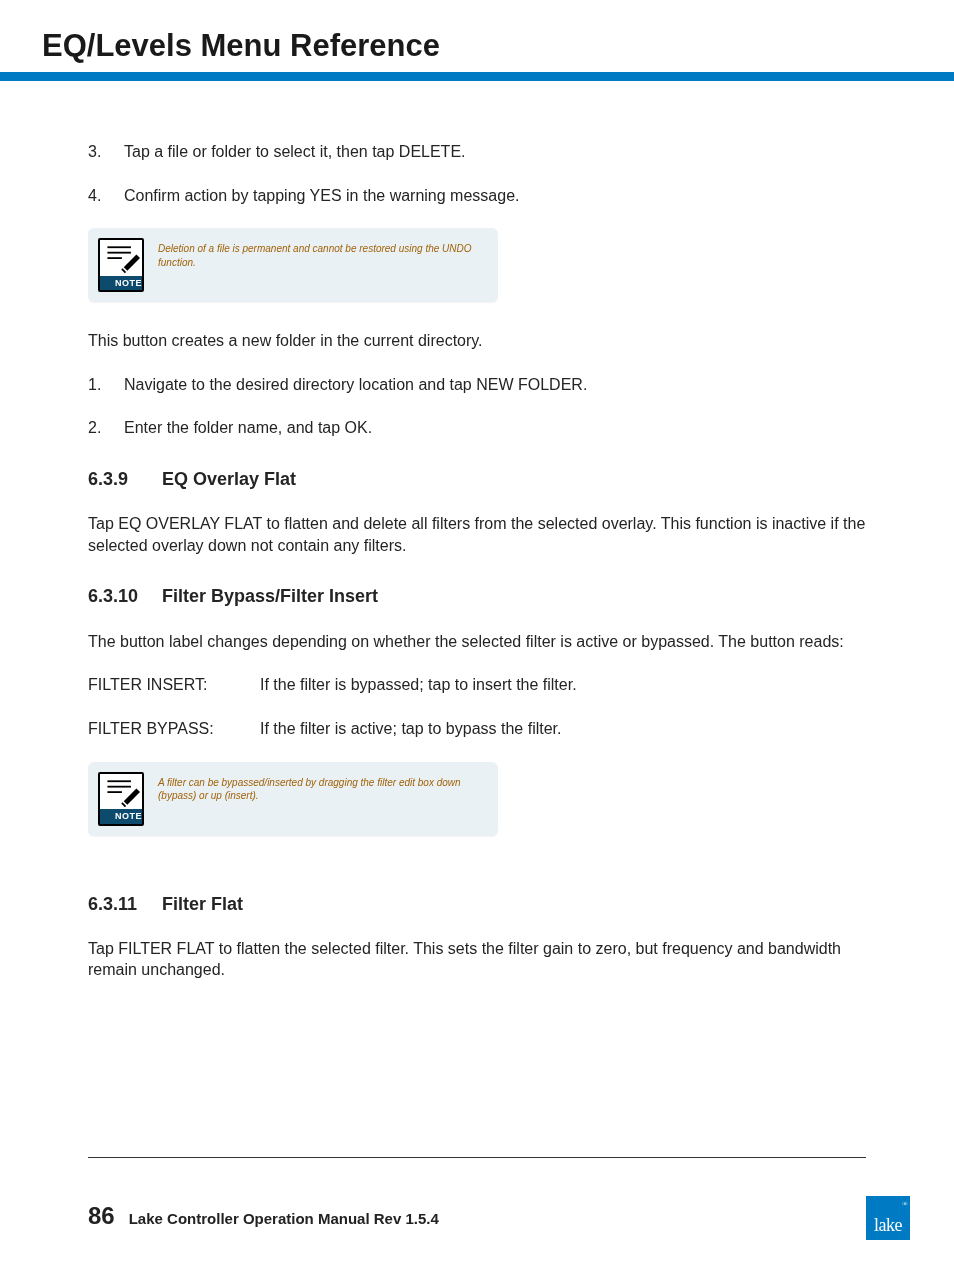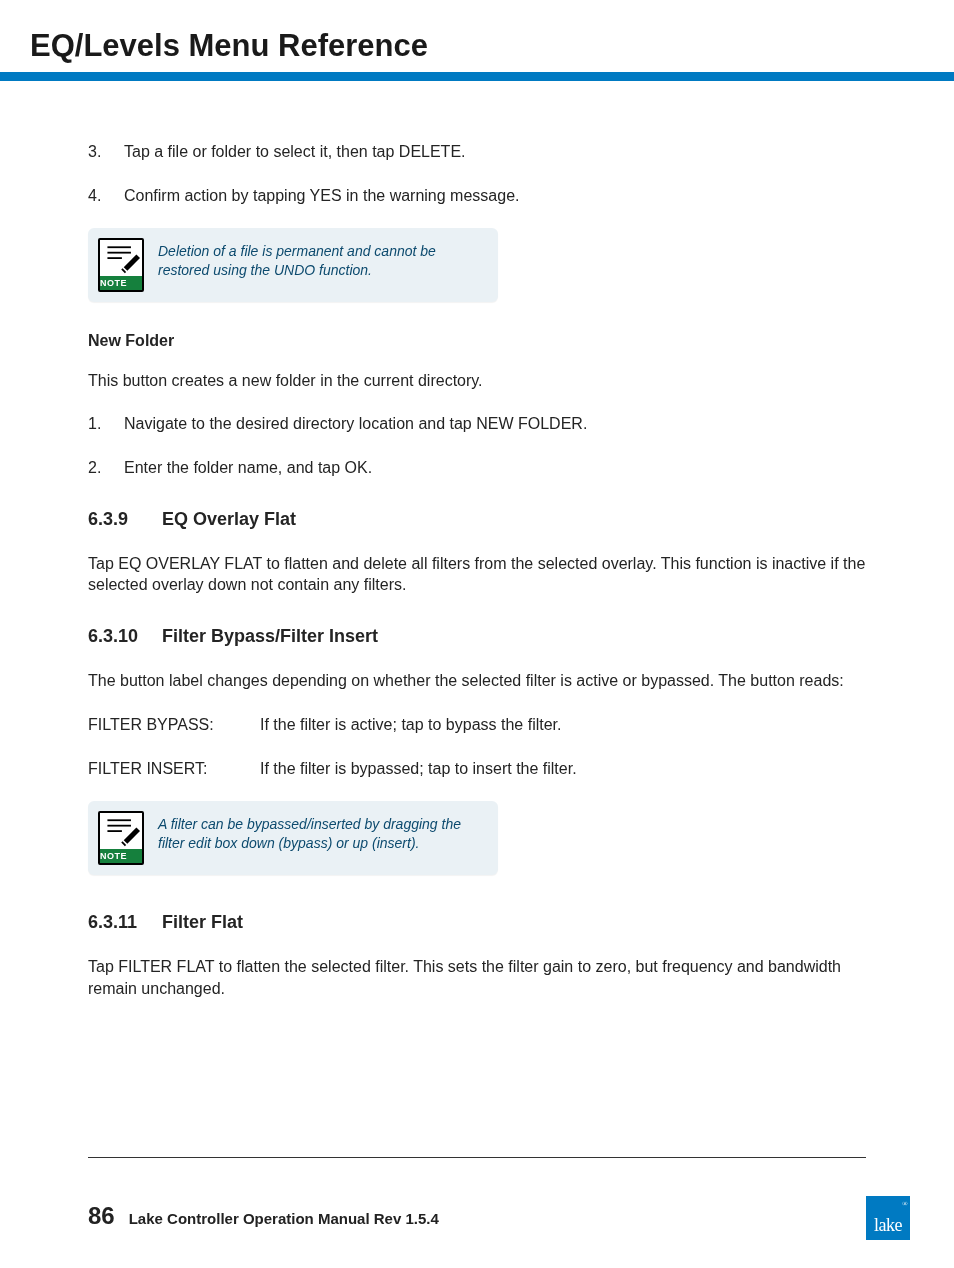--- a/index.html
+++ b/index.html
@@ -1,29 +1,29 @@
 <!DOCTYPE html>
 <html><head>
 <meta charset="utf-8">
 <style>
   * { box-sizing: border-box; margin: 0; padding: 0; }
   html, body { width: 954px; height: 1268px; background: #f1f1f1; font-family: Arial, Helvetica, sans-serif; color: #222; }
   .page { position: relative; width: 954px; height: 1268px; background: #ffffff; }
-  .header { padding: 28px 16px 0 30px; }
+  .header { padding: 28px 16px 0 30px; margin-left: 12px; }
   .page-title { font-family: "Arial Narrow", Arial, sans-serif; font-stretch: condensed; font-weight: 700; font-size: 31px; letter-spacing: 0px; color: #1a1a1a; padding-bottom: 8px; }
   .blue-bar { height: 9px; background: #007ac2; margin: 0 0 0 0; }
   .content { padding: 60px 88px 0 88px; font-size: 16px; line-height: 1.35; color: #242424; }
   .ol-item { display: flex; margin-bottom: 22px; }
   .ol-num { width: 36px; flex: 0 0 36px; }
   .ol-txt { flex: 1; }
   .note-box { display: flex; align-items: flex-start; background: #eaf1f5; border-radius: 6px; padding: 10px 14px 10px 10px; width: 410px; margin: 4px 0 28px 0; box-shadow: 0 1px 1px rgba(0,0,0,0.05); }
   .note-icon { width: 46px; height: 54px; background: #fff; border: 2px solid #000; border-radius: 2px; position: relative; margin-right: 14px; flex: 0 0 46px; display:flex; flex-direction:column; }
   .note-icon svg { display:block; }
-  .note-icon .lbl { position:absolute; bottom:0; left:0; right:0; background:#15803d; color:#fff; font-size:9px; font-weight:700; text-align:left; letter-spacing:0.5px; padding:1px 0; }
-  .note-text { font-style: italic; font-size: 14px; line-height: 1.35; color: #0c4a6e; padding-top: 4px; }
+  .note-icon .lbl { position:absolute; bottom:0; left:0; right:0; background:#0c4a6e; color:#fff; font-size:9px; font-weight:700; text-align:right; letter-spacing:0.5px; padding:1px 0; }
+  .note-text { font-style: italic; font-size: 10px; line-height: 1.35; color: #a16207; padding-top: 4px; }
   .sub-bold { font-weight: 700; margin: 24px 0 18px 0; font-size: 16px; }
   .para { margin-bottom: 22px; }
   .h3 { font-weight: 700; font-size: 18px; margin: 28px 0 22px 0; }
   .h3 .secno { display:inline-block; width: 74px; }
   .def-row { display:flex; margin-bottom: 22px; }
   .def-term { width: 172px; flex: 0 0 172px; }
   .def-desc { flex:1; }
   .footer { position: absolute; left: 88px; right: 88px; bottom: 38px; }
   .footer-rule { border-top: 1px solid #333; margin-bottom: 16px; }
   .footer-line { display:flex; align-items: baseline; }
@@ -60,21 +60,20 @@
           <line x1="8" y1="14" x2="34" y2="14" stroke="#000" stroke-width="2"></line>
           <line x1="8" y1="20" x2="24" y2="20" stroke="#000" stroke-width="2"></line>
           <polygon points="26,30 40,16 44,20 30,34" fill="#000"></polygon>
           <line x1="24" y1="32" x2="28" y2="36" stroke="#000" stroke-width="2"></line>
         </svg>
         <div class="lbl">NOTE</div>
       </div>
       <div class="note-text">Deletion of a file is permanent and cannot be restored using the UNDO function.</div>
     </div>
 
-    <div class="sub-bold">New Folder</div>
     <div class="para">This button creates a new folder in the current directory.</div>
 
     <div class="ol-item">
       <div class="ol-num">1.</div>
       <div class="ol-txt">Navigate to the desired directory location and tap NEW FOLDER.</div>
     </div>
     <div class="ol-item">
       <div class="ol-num">2.</div>
       <div class="ol-txt">Enter the folder name, and tap OK.</div>
     </div>
@@ -83,44 +82,44 @@
       <span class="secno">6.3.9</span><span>EQ Overlay Flat</span>
     </div>
     <div class="para">Tap EQ OVERLAY FLAT to flatten and delete all filters from the selected overlay. This function is inactive if the selected overlay down not contain any filters.</div>
 
     <div class="h3">
       <span class="secno">6.3.10</span><span>Filter Bypass/Filter Insert</span>
     </div>
     <div class="para">The button label changes depending on whether the selected filter is active or bypassed. The button reads:</div>
 
     <div class="def-row">
+      <div class="def-term">FILTER INSERT:</div>
+      <div class="def-desc">If the filter is bypassed; tap to insert the filter.</div>
+    </div>
+    <div class="def-row">
       <div class="def-term">FILTER BYPASS:</div>
       <div class="def-desc">If the filter is active; tap to bypass the filter.</div>
-    </div>
-    <div class="def-row">
-      <div class="def-term">FILTER INSERT:</div>
-      <div class="def-desc">If the filter is bypassed; tap to insert the filter.</div>
     </div>
 
 
     <div class="note-box">
       <div class="note-icon">
         <svg viewBox="0 0 46 42" width="42" height="38">
           <line x1="8" y1="8" x2="34" y2="8" stroke="#000" stroke-width="2"></line>
           <line x1="8" y1="14" x2="34" y2="14" stroke="#000" stroke-width="2"></line>
           <line x1="8" y1="20" x2="24" y2="20" stroke="#000" stroke-width="2"></line>
           <polygon points="26,30 40,16 44,20 30,34" fill="#000"></polygon>
           <line x1="24" y1="32" x2="28" y2="36" stroke="#000" stroke-width="2"></line>
         </svg>
         <div class="lbl">NOTE</div>
       </div>
       <div class="note-text">A filter can be bypassed/inserted by dragging the filter edit box down (bypass) or up (insert).</div>
     </div>
 
-    <div class="h3" style="margin-top:35px">
+    <div class="h3" style="margin-top:56px">
       <span class="secno">6.3.11</span><span>Filter Flat</span>
     </div>
     <div class="para">Tap FILTER FLAT to flatten the selected filter. This sets the filter gain to zero, but frequency and bandwidth remain unchanged.</div>
 
   </div>
 
   <div class="footer">
     <div class="footer-rule"></div>
     <div class="footer-line">
       <span class="page-num">86</span>

